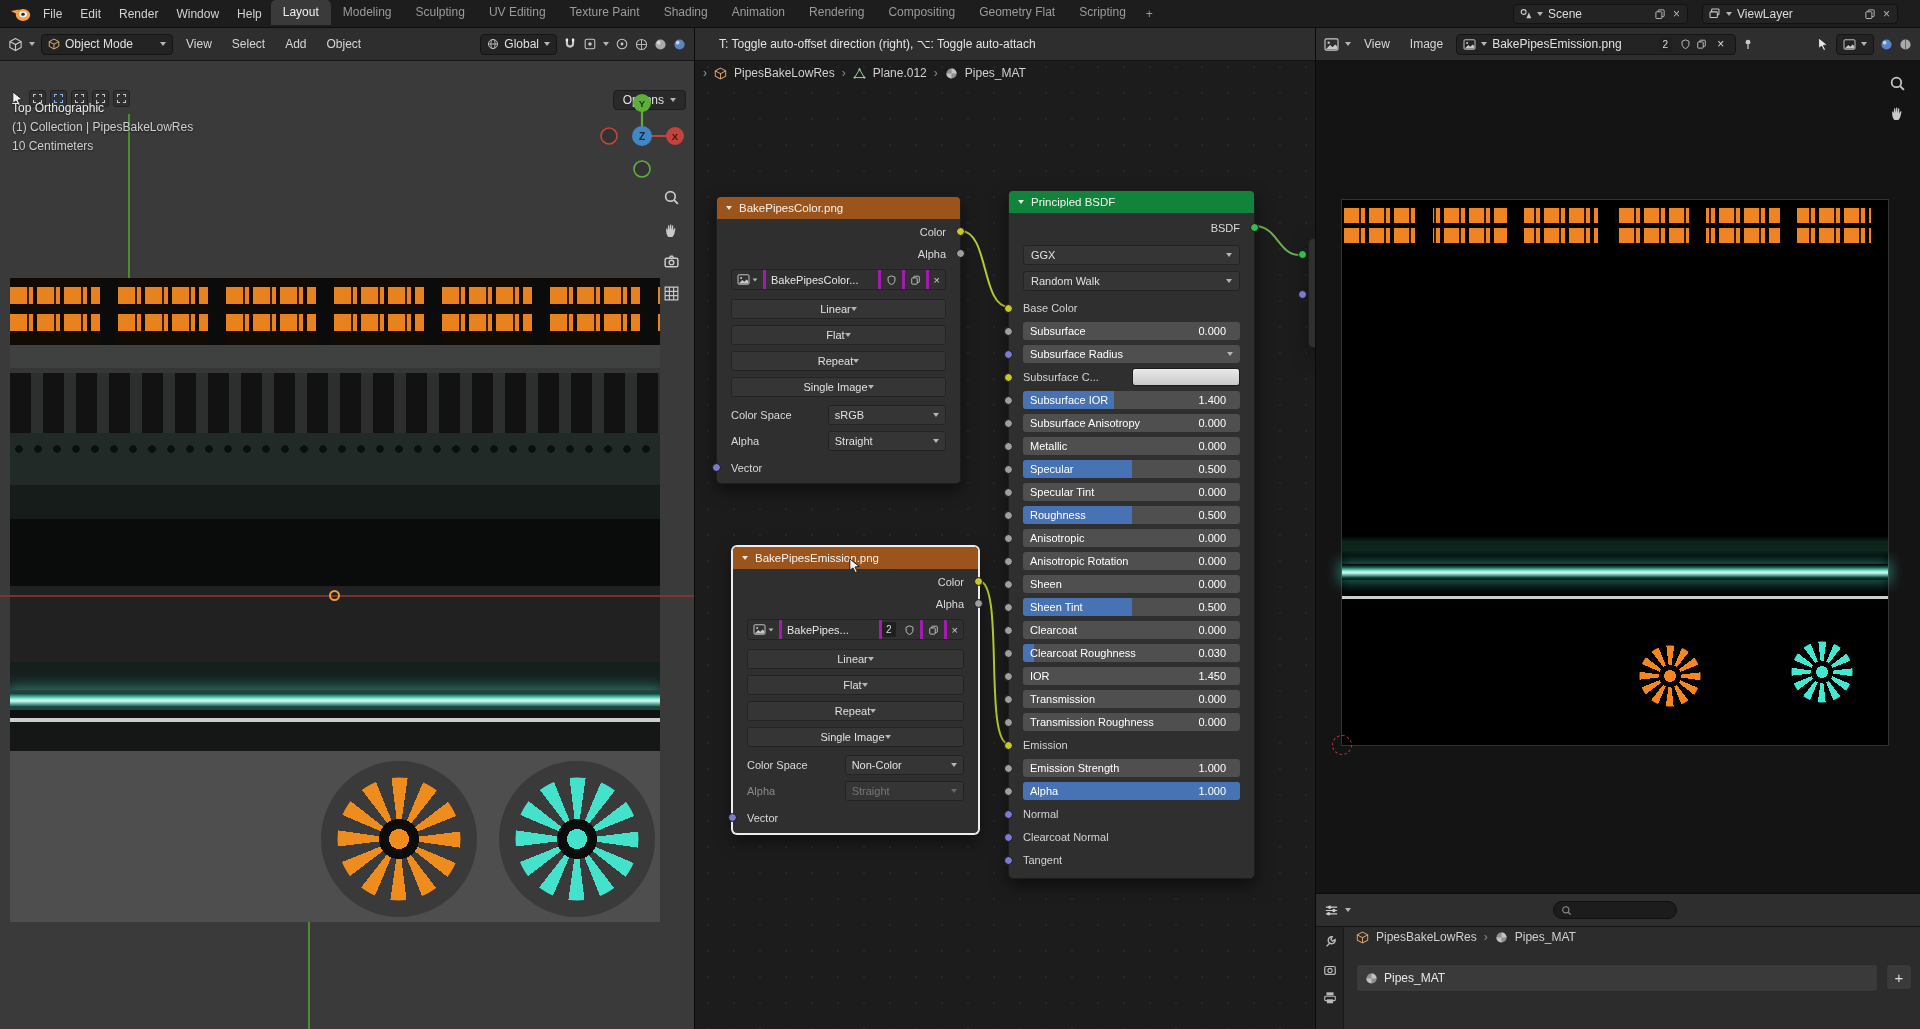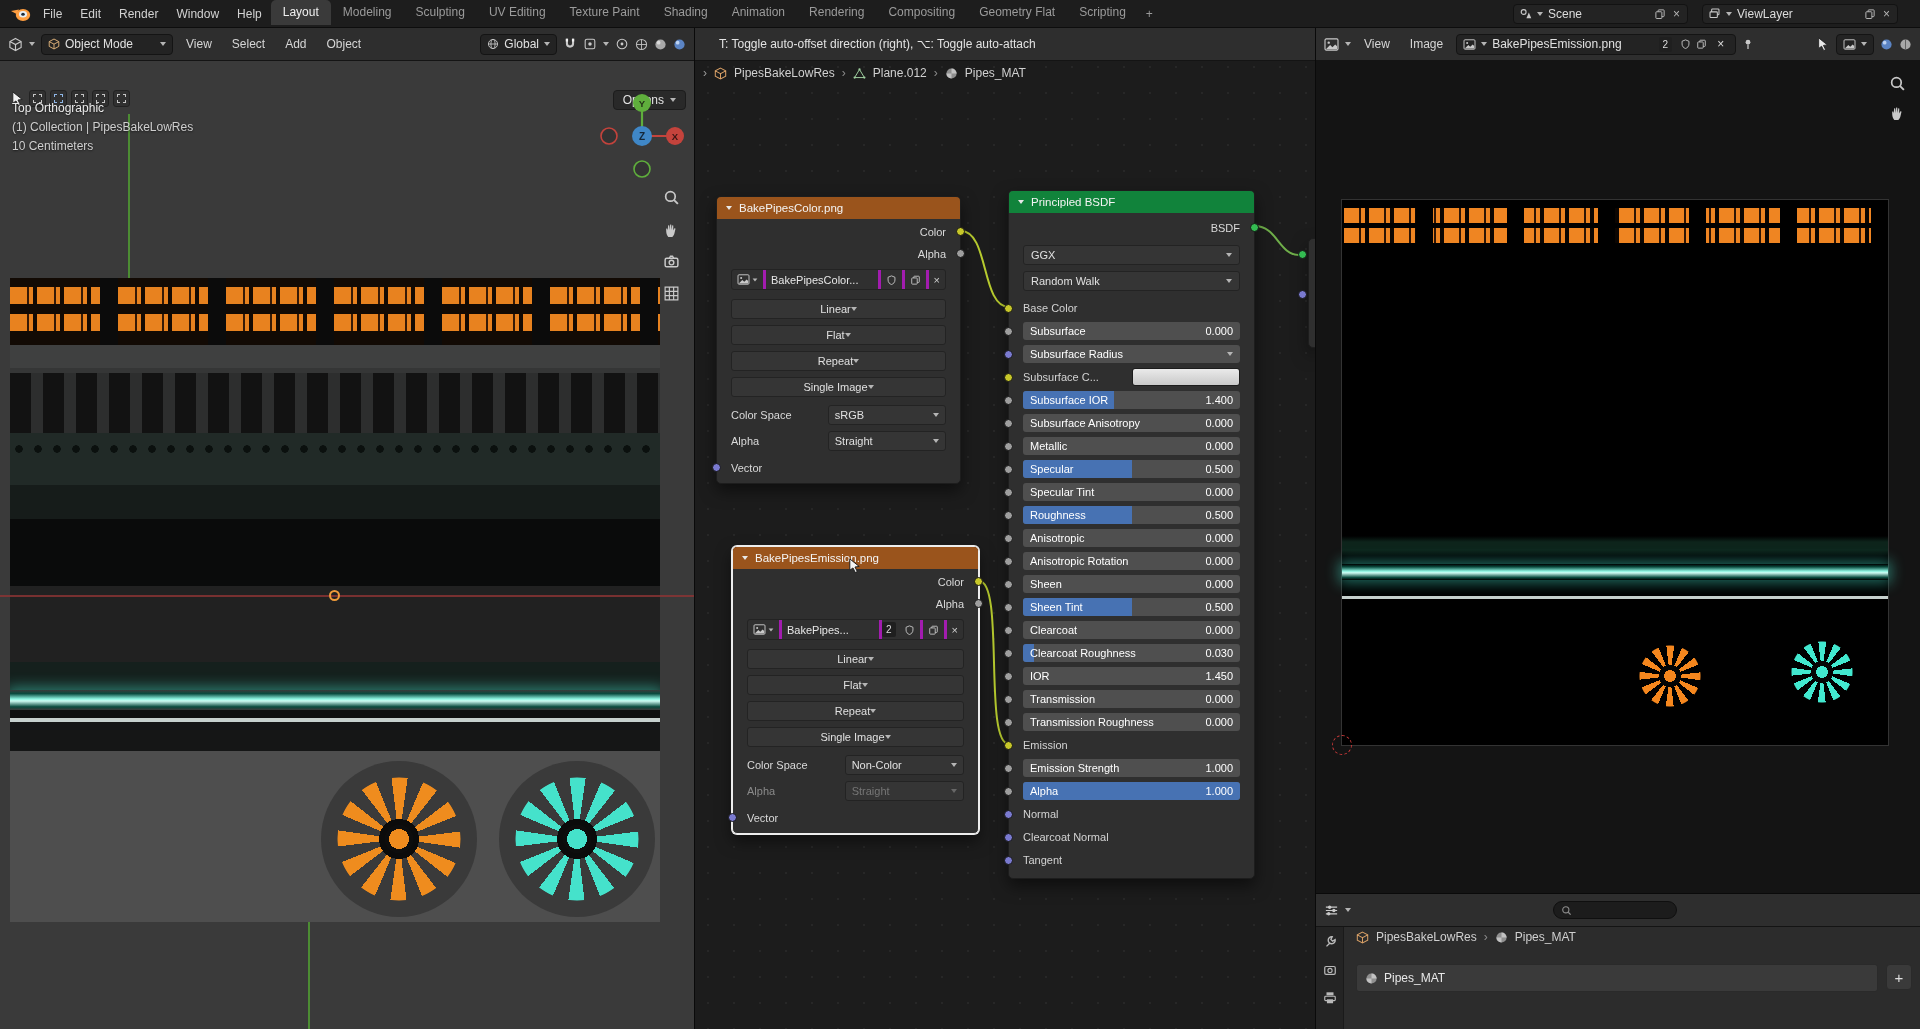--- a/index.html
+++ b/index.html
@@ -78,21 +78,21 @@
   .minidrop.dim .chv{border-top-color:#676767}
   .vlabel{position:absolute;left:14px;height:18px;line-height:18px}
   .bigdrop{position:absolute;left:14px;right:14px;height:20px;background:#353535;border:1px solid #232323;border-radius:3px;display:flex;align-items:center;justify-content:space-between;padding:0 7px;color:#e0e0e0}
   .pinputs{position:absolute;left:0;right:0}
   .prow{position:relative;height:23px}
   .prow .sock{top:7px}
   .pplain{margin-left:14px;line-height:23px;color:#d3d3d3;display:inline-block}
   .pslider{position:absolute;left:14px;right:14px;top:2px;height:18px;background:#4f4f4f;border-radius:3px;overflow:hidden}
   .pfill{position:absolute;left:0;top:0;bottom:0;background:#4772b3}
   .pl{position:absolute;left:7px;top:0;line-height:18px;color:#fff;white-space:nowrap}
-  .pv{position:absolute;right:7px;top:0;line-height:18px;color:#fff}
+  .pv{position:absolute;right:14px;top:0;line-height:18px;color:#fff}
   .pdrop{position:absolute;left:14px;right:14px;top:2px;height:18px;background:#4f4f4f;border-radius:3px;display:flex;align-items:center;justify-content:space-between;padding:0 7px;color:#fff}
   .pcolorrow{position:absolute;left:14px;right:14px;top:0;height:23px}
   .pclbl{line-height:23px;color:#d3d3d3}
   .pswatch{position:absolute;left:50%;right:0;top:2px;height:18px;background:linear-gradient(#e4e4e4,#cInvalid)}
   .pswatch{background:linear-gradient(#eaeaea,#c9c9c9);border:1px solid #1c1c1c;border-radius:3px}
   
   #imged{left:1316px;top:28px;width:604px;height:865px;background:#141414}
   .imgcanvas{position:absolute;left:26px;top:172px;width:546px;height:545px;background:#000;outline:1px solid #333}
   .idash{position:absolute;left:2px;right:2px;height:15px;background:repeating-linear-gradient(90deg,#ef8522 0 15px,#2e1505 15px 17px,#ef8522 17px 21px,#0c0602 21px 25px)}
   .igaps{position:absolute;inset:0;background:repeating-linear-gradient(90deg,transparent 0 74px,#000 74px 91px)}

